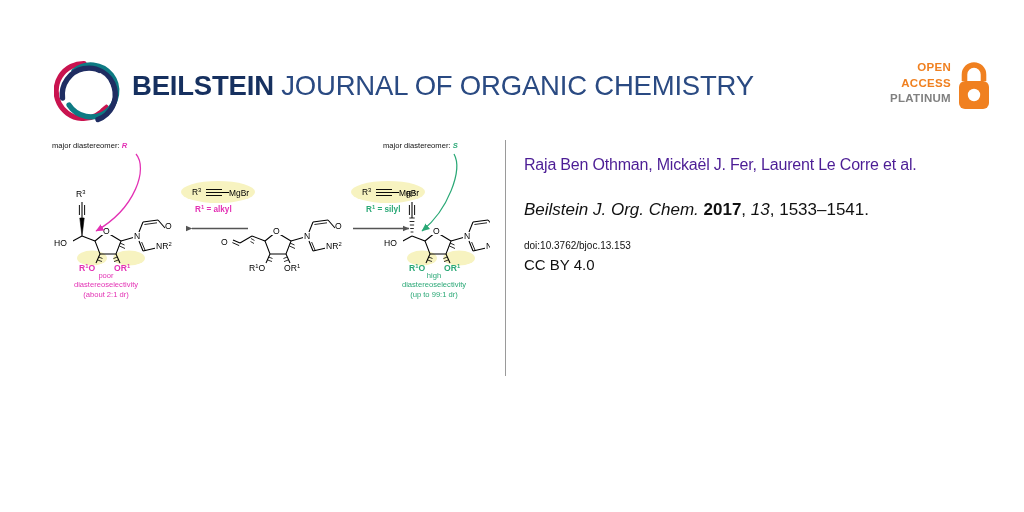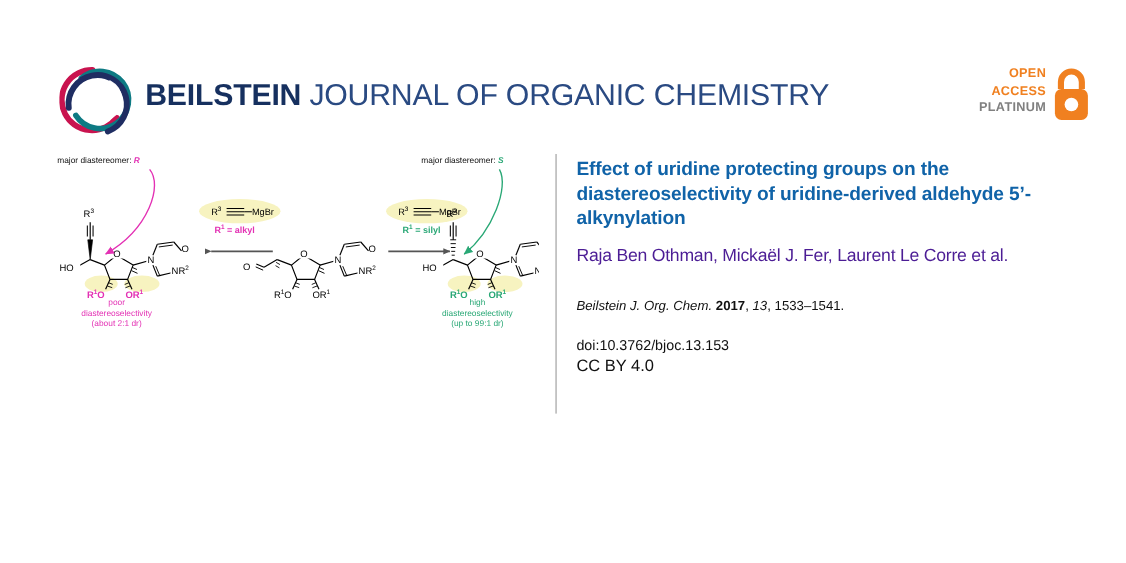--- a/index.html
+++ b/index.html
@@ -92,29 +92,29 @@
   }
   #article-authors {
     margin-top: 11px;
     font-size: 16px;
     color: #4c1d95;
     line-height: 23px;
     letter-spacing: -0.2px;
   }
   #article-citation {
     margin-top: 25px;
-    font-size: 12px;
+    font-size: 17px;
     color: #111111;
     line-height: 18px;
   }
   #article-citation .cit-italic { font-style: italic; }
   #article-citation .cit-bold   { font-weight: bold; }
   #article-doi {
     margin-top: 17px;
-    font-size: 13px;
+    font-size: 10px;
     color: #111111;
     line-height: 19px;
   }
   #article-license {
     font-size: 15px;
     color: #111111;
     line-height: 19px;
   }
 
   
@@ -162,21 +162,20 @@
 
         <circle cx="19" cy="34" r="6.2" fill="#ffffff"></circle>
       </svg>
     </div>
   </div>
 </div>
 
 <div id="divider"></div>
 
 <div id="article-meta">
-  <h1 id="article-title">Effect of uridine protecting groups on the diastereoselectivity of uridine-derived aldehyde 5’-alkynylation</h1>
   <div id="article-authors">Raja Ben Othman, Mickaël J. Fer, Laurent Le Corre et al.</div>
   <div id="article-citation"><span class="cit-italic">Beilstein J. Org. Chem.</span><span> </span><span class="cit-bold">2017</span><span>, </span><span class="cit-italic">13</span><span>, </span><span>1533–1541.</span></div>
   <div id="article-doi">doi:10.3762/bjoc.13.153</div>
   <div id="article-license">CC BY 4.0</div>
 </div>
 
 <div id="graphical-abstract">
   <svg width="450" height="180" viewBox="0 0 450 180" xmlns="http://www.w3.org/2000/svg" font-family="Liberation Sans, sans-serif">
 
     <defs>

